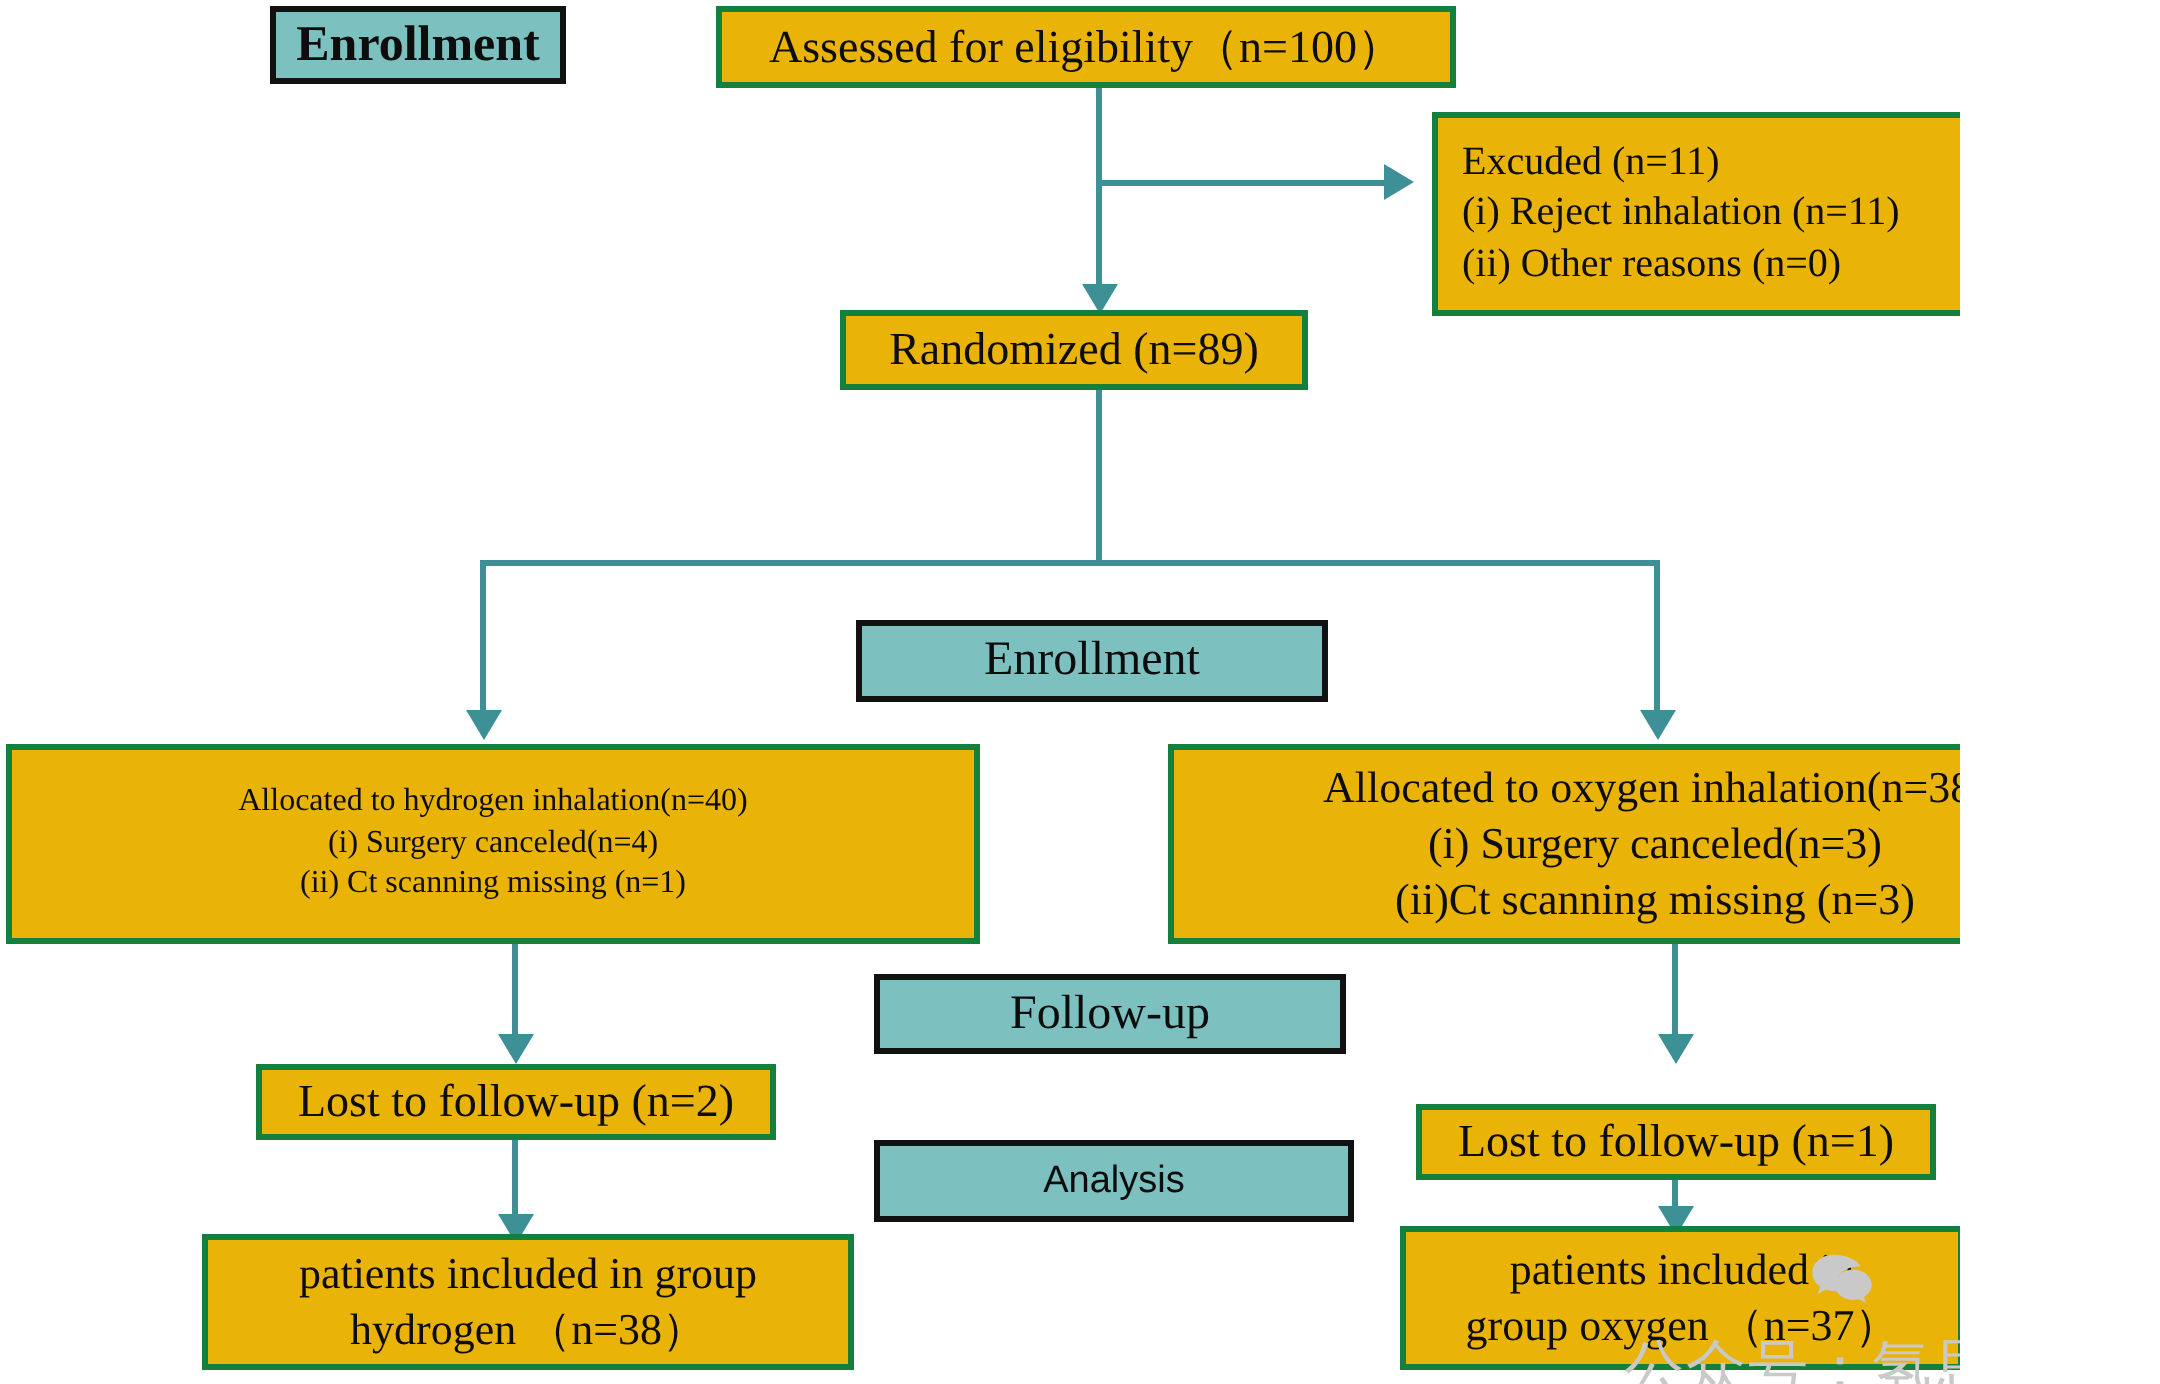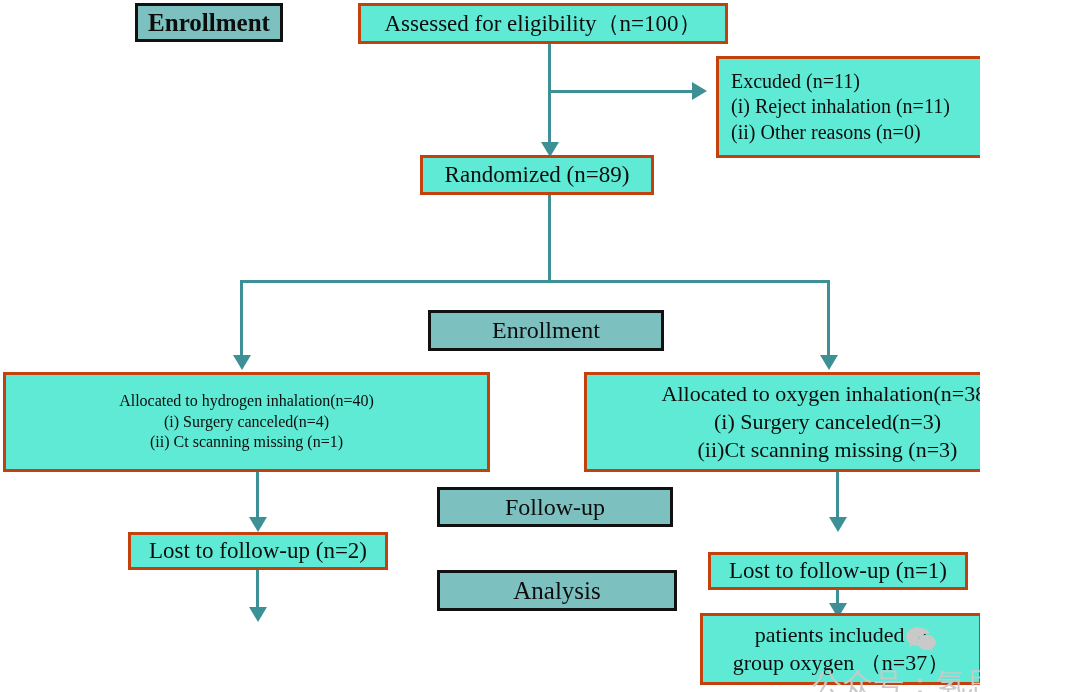--- a/index.html
+++ b/index.html
@@ -13,22 +13,22 @@
     height: 692px;
     background: #ffffff;
     overflow: hidden;
     font-family: "Liberation Serif", "DejaVu Serif", serif;
   }
 
   
   .node {
     position: absolute;
     box-sizing: border-box;
-    border: 3px solid #c2410c;
-    background: #5eead4;
+    border: 3px solid #15803d;
+    background: #eab308;
     display: flex;
     align-items: center;
     justify-content: center;
     text-align: center;
     color: #0d0d0d;
     line-height: 1.28;
     font-size: 23px;
     z-index: 3;
   }
   .node .lines {
@@ -54,22 +54,22 @@
     justify-content: center;
     color: #0d0d0d;
     font-size: 24px;
     z-index: 4;
   }
   .stage.bold-serif {
     font-weight: bold;
     font-size: 25px;
   }
   .stage.sans {
-    font-family: Liberation Serif, serif;
-    font-size: 25px;
+    font-family: Liberation Sans, sans-serif;
+    font-size: 19px;
   }
 
   
   .conn-v {
     position: absolute;
     width: 3px;
     background: #3d9196;
     z-index: 1;
   }
   .conn-h {
@@ -188,20 +188,24 @@
   <div class="conn-v" style="left:256px; top:570px; height:42px;"></div>
   <div class="arrow-down" style="left:249px; top:607px;"></div>
 
   <div class="conn-v" style="left:836px; top:570px; height:38px;"></div>
   <div class="arrow-down" style="left:829px; top:603px;"></div>
 
   <div class="stage sans" style="left:437px; top:570px; width:240px; height:41px;">
     <span>Analysis</span>
   </div>
 
+  <div class="node" style="left:101px; top:617px; width:326px; height:68px; font-size:22px;">
+    <span class="lines">patients included in group
+hydrogen （n=38）</span>
+  </div>
 
   <div class="node" style="left:700px; top:613px; width:282px; height:72px; font-size:22px;">
     <span class="lines">patients included in
 group oxygen （n=37）</span>
   </div>
 
   <div class="watermark" style="left:812px; top:622px;flex-direction:column;">
     <svg class="wm-icon" viewBox="0 0 64 64" aria-hidden="true">
       <path fill="#c9c9c9" d="M24 10C12.9 10 4 17.6 4 27c0 5.3 2.9 10 7.4 13.1L9.2 47l7.6-3.9c2.3.7 4.7 1.1 7.2 1.1 1 0 2-.1 2.9-.2-.6-1.6-.9-3.3-.9-5 0-9.9 9.5-17.9 21.2-17.9.8 0 1.6 0 2.4.1C47.2 15.8 36.7 10 24 10z"></path>
       <path fill="#c9c9c9" d="M60 38.4C60 30.5 52.2 24 42.6 24S25.2 30.5 25.2 38.4s7.8 14.4 17.4 14.4c2 0 3.9-.3 5.7-.8l6.2 3.2-1.7-5.5c4.3-2.6 7.2-6.6 7.2-11.3z"></path>

